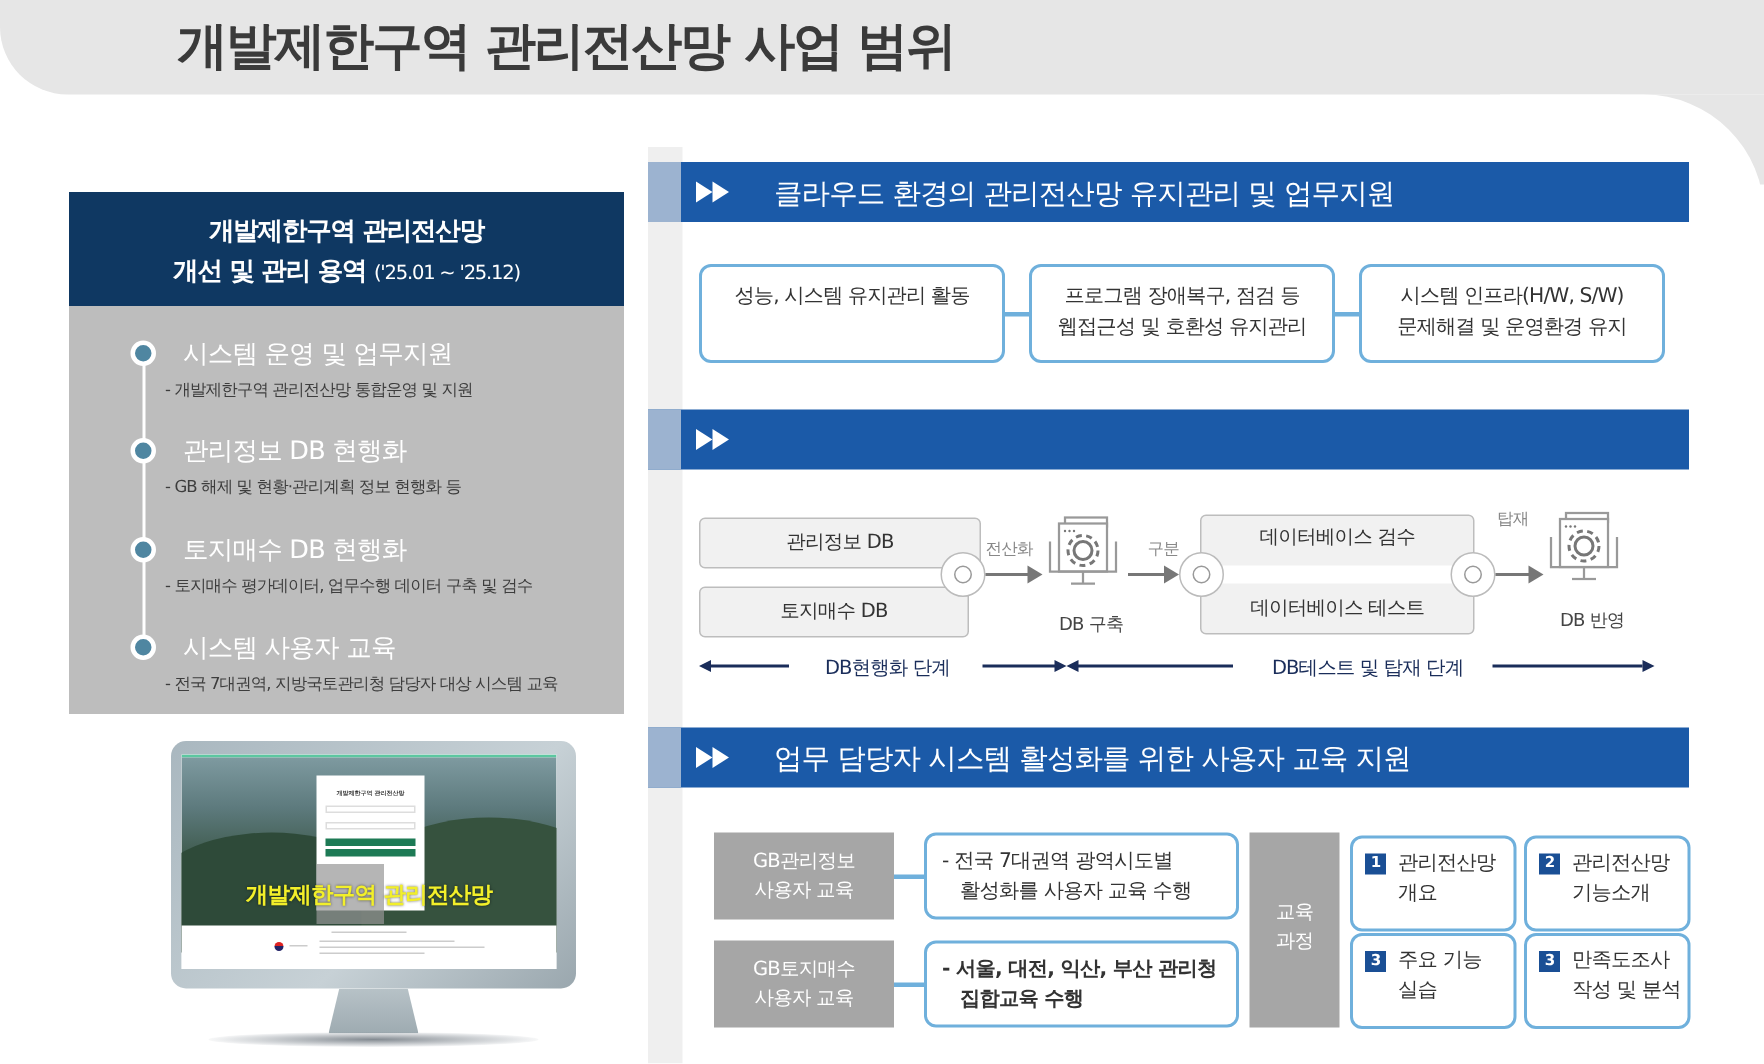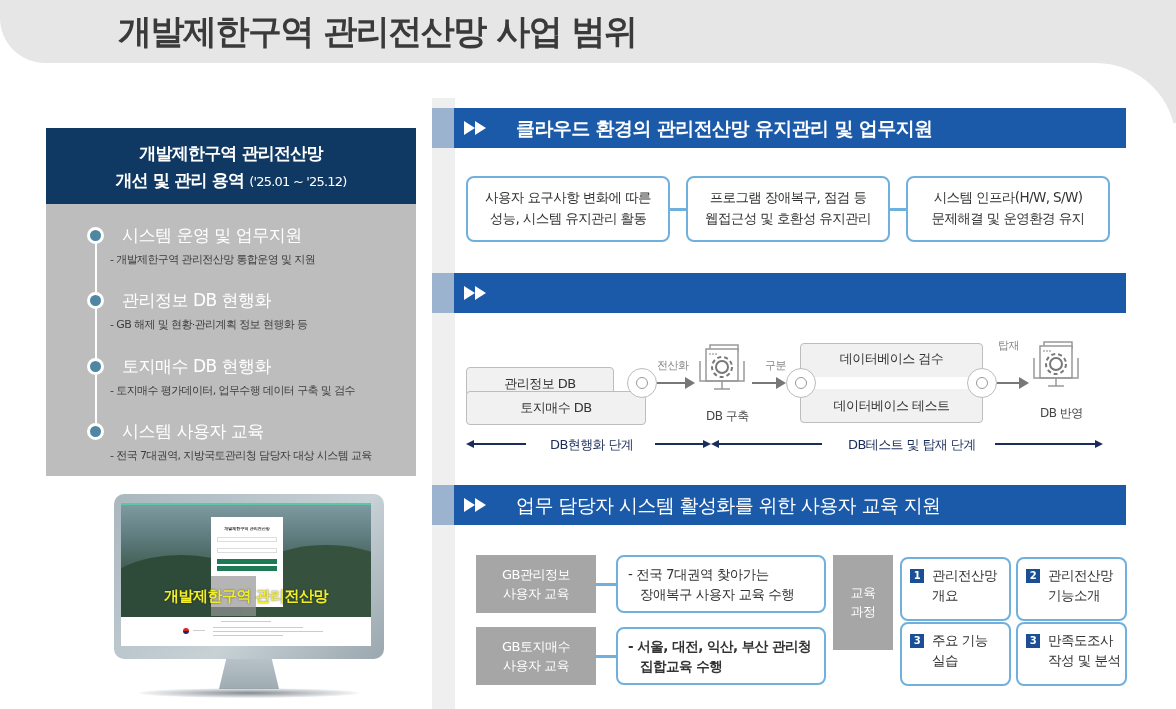--- a/index.html
+++ b/index.html
@@ -227,52 +227,51 @@
         <div class="ln" style="left:92px;top:10px;width:90px;"></div>
         <div class="ln" style="left:92px;top:14px;width:110px;"></div>
         <div class="ln" style="left:92px;top:18px;width:70px;"></div>
       </div>
     </div>
   </div>
   <div class="mon-neck"></div>
   <div class="mon-shadow"></div>
 </div>
 
-<div class="sec-bar" style="top:108px;font-weight:bold;">
+<div class="sec-bar" style="top:108px;">
   <div class="tab"></div>
   <svg class="arrows" viewBox="0 0 24 16">
     <polygon points="0,1 11,8 0,15" fill="#ffffff"></polygon>
       <polygon points="11,1 22,8 11,15" fill="#ffffff"></polygon>
   </svg>
   <div class="title">클라우드 환경의 관리전산망 유지관리 및 업무지원</div>
 </div>
 <div class="hconn" style="left:670px;top:208px;width:16px;"></div>
 <div class="hconn" style="left:890px;top:208px;width:16px;"></div>
 <div class="cbox" style="left:466px;">
-  <div>사용자 요구사항 변화에 따른</div>
   <div>성능, 시스템 유지관리 활동</div>
 </div>
 <div class="cbox" style="left:686px;">
   <div>프로그램 장애복구, 점검 등</div>
   <div>웹접근성 및 호환성 유지관리</div>
 </div>
 <div class="cbox" style="left:906px;text-align:center;">
   <div>시스템 인프라(H/W, S/W)</div>
   <div>문제해결 및 운영환경 유지</div>
 </div>
 
 <div class="sec-bar" style="top:273px;">
   <div class="tab"></div>
   <svg class="arrows" viewBox="0 0 24 16">
     <polygon points="0,1 11,8 0,15" fill="#ffffff"></polygon>
       <polygon points="11,1 22,8 11,15" fill="#ffffff"></polygon>
   </svg>
 </div>
 
-<div class="dbbox" style="left:466px;top:345px;width:148px;margin-top:22px;">관리정보 DB</div>
+<div class="dbbox" style="left:466px;top:345px;width:188px;">관리정보 DB</div>
 <div class="dbbox" style="left:466px;top:391px;width:180px;">토지매수 DB</div>
 
 <div class="node-circle" style="left:627px;top:368px;">
     <div class="db"></div>
   </div>
 <div class="flow-label" style="left:657px;top:358px;">전산화</div>
 <div class="flow-line" style="left:657px;top:382px;width:30px;"></div>
 <div class="flow-arrow" style="left:685px;top:377px;"></div>
 
 <svg class="server-icon" style="left:696px;top:343px;" viewBox="0 0 52 54">
@@ -342,35 +341,35 @@
   </svg>
   <div class="title">업무 담당자 시스템 활성화를 위한 사용자 교육 지원</div>
 </div>
 
 <div class="edu-gray" style="left:476px;top:555px;width:120px;height:58px;padding-top:10px;">
   <div>GB관리정보</div>
   <div>사용자 교육</div>
 </div>
 <div class="hconn" style="left:596px;top:583px;width:20px;"></div>
 <div class="edu-desc" style="left:616px;top:555px;">
-  <span>- 전국 7대권역 찾아가는</span>
-  <span class="ind">장애복구 사용자 교육 수행</span>
+  <span>- 전국 7대권역 광역시도별</span>
+  <span class="ind">활성화를 사용자 교육 수행</span>
 </div>
 
 <div class="edu-gray" style="left:476px;top:627px;width:120px;height:58px;padding-top:10px;">
   <div>GB토지매수</div>
   <div>사용자 교육</div>
 </div>
 <div class="hconn" style="left:596px;top:655px;width:20px;"></div>
 <div class="edu-desc" style="left:616px;top:627px;font-weight:bold;">
   <span>- 서울, 대전, 익산, 부산 관리청</span>
   <span class="ind">집합교육 수행</span>
 </div>
 
-<div class="edu-gray" style="left:833px;top:555px;width:60px;height:95px;padding-top:28px;">
+<div class="edu-gray" style="left:833px;top:555px;width:60px;height:130px;padding-top:44px;">
   <div>교육</div>
   <div>과정</div>
 </div>
 
 <div class="course" style="left:900px;top:557px;">
   <span class="num">1</span>
   <div class="txt">
       <div>관리전산망</div>
       <div>개요</div>
     </div>

